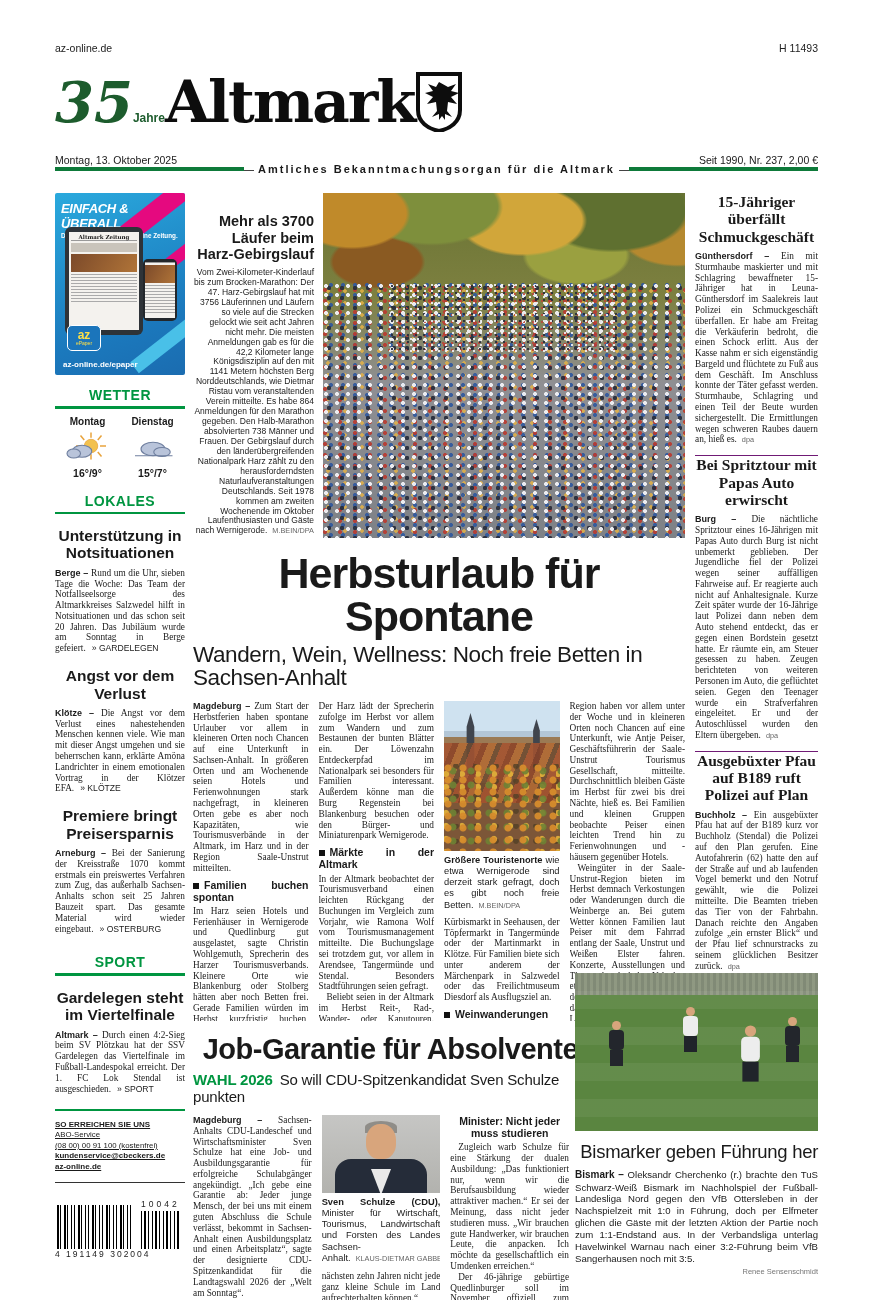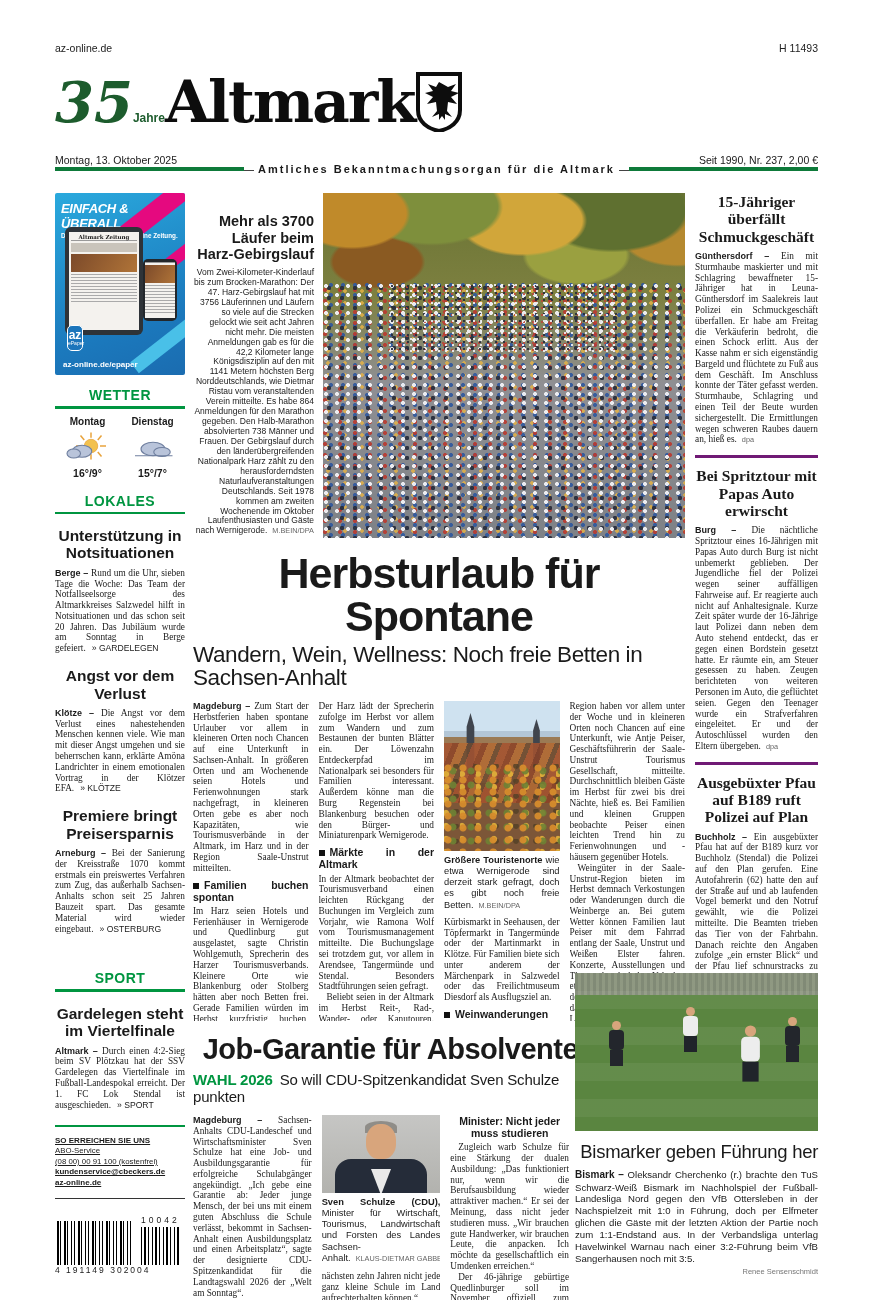--- a/index.html
+++ b/index.html
@@ -41,21 +41,21 @@
   .ad-head { position:relative; color:#fff; font-weight:bold; font-style:italic; font-size:13px; text-align:left; padding:8px 6px 0; letter-spacing:-.3px; }
   .ad-sub { position:relative; color:#fff; font-weight:bold; font-size:6.3px; padding:1px 6px 0; }
   .tablet { position:absolute; left:10px; top:34px; width:78px; height:108px; background:#2e3338; border-radius:6px; padding:5px 4px; }
   .tablet-screen { width:100%; height:100%; background:#f4f2ee; overflow:hidden; padding:2px; }
   .mini-mast { font-family:"DejaVu Serif",serif; font-weight:bold; font-size:5.5px; text-align:center; border-bottom:1px solid #999; }
   .mini-block { background:#c9c4bb; height:9px; margin-top:2px; }
   .mini-photo { background:linear-gradient(120deg,#7c4a2a,#b07438); height:18px; margin-top:2px; }
   .mini-lines { background:repeating-linear-gradient(180deg,#aaa 0 1px,transparent 1px 3px); height:30px; margin-top:2px; }
   .phone { position:absolute; right:8px; top:66px; width:34px; height:62px; background:#23272b; border-radius:5px; padding:3px 2px; }
   .phone-screen { width:100%; height:100%; background:#f4f2ee; overflow:hidden; }
-  .az-badge { position:absolute; left:12px; bottom:24px; width:16px; height:26px; background:#1b75bb; border:1.5px solid #fff; border-radius:5px; color:#ffffff; text-align:center; line-height:1; }
+  .az-badge { position:absolute; left:12px; bottom:24px; width:34px; height:26px; background:#1b75bb; border:1.5px solid #fff; border-radius:5px; color:#fde047; text-align:center; line-height:1; }
   .az-badge .az { font-weight:bold; font-size:12px; display:block; margin-top:3px; }
   .az-badge .ep { font-size:5px; display:block; }
   .ad-url { position:absolute; left:8px; bottom:6px; color:#fff; font-weight:bold; font-size:8px; }
   .weather { margin-top:12px; }
   .days { display:flex; margin-top:7px; }
   .day { flex:1; text-align:center; }
   .day-name { font-weight:bold; font-size:10px; }
   .day-icon { margin:4px auto 2px; width:46px; height:30px; }
   .day-temp { font-weight:bold; font-size:10.5px; }
   .lokales-head { margin-top:14px; }
@@ -133,21 +133,21 @@
   .jcol { flex:1; overflow:hidden; }
   .photo-schulze { position:relative; width:100%; height:78px; overflow:hidden; background:linear-gradient(180deg,#c6c6c4,#b2b2ae); }
   .sz-head { position:absolute; top:9px; left:50%; transform:translateX(-50%); width:30px; height:35px; background:#d8a57c; border-radius:46% 46% 42% 42%; }
   .sz-hair { position:absolute; top:6px; left:50%; transform:translateX(-50%); width:32px; height:12px; background:#8f8d88; border-radius:50% 50% 0 0; }
   .sz-body { position:absolute; bottom:-4px; left:50%; transform:translateX(-50%); width:92px; height:38px; background:#252c39; border-radius:16px 16px 0 0; }
   .sz-shirt { position:absolute; bottom:-2px; left:50%; transform:translateX(-50%); width:20px; height:26px; background:#e9e9e9; clip-path:polygon(50% 100%,0 0,100% 0); }
 
   
   .right-rail { position:absolute; left:695px; top:193px; width:123px; }
   .r-art { padding-bottom:10px; }
-  .r-art + .r-art { border-top:3px solid #701a75; padding-top:9px; }
+  .r-art + .r-art { border-top:1px solid #701a75; padding-top:0; }
   .r-title { font-weight:bold; font-size:15.5px; line-height:1.12; text-align:center; margin-bottom:6px; }
 
   
   .bottom-right { position:absolute; left:575px; top:973px; width:243px; }
   .photo-soccer { position:relative; width:100%; height:158px; overflow:hidden;
     background:linear-gradient(180deg,#97a289 0 14%,#5a8540 14% 100%); }
   .soc-bands { position:absolute; inset:0; background:repeating-linear-gradient(180deg,transparent 0 18px,rgba(255,255,255,.06) 18px 36px); }
   .soc-fence { position:absolute; left:0; right:0; top:0; height:22px; background:repeating-linear-gradient(90deg,#7b8471 0 3px,#8d9680 3px 6px); opacity:.8; }
   .player { position:absolute; }
   .p-head { width:9px; height:9px; background:#d8a57c; border-radius:50%; margin:0 auto; }
@@ -272,21 +272,21 @@
     <div class="rail-article">
       <div class="art-title">Angst vor dem Verlust</div>
       <p class="body-serif"><span class="loc">Klötze</span><span>Die Angst vor dem Verlust eines nahestehenden Menschen kennen viele. Wie man mit dieser Angst umgehen und sie beherrschen kann, erklärte Amöna Landrichter in einem emotionalen Vortrag in der Klötzer EFA.</span><span class="ref">» KLÖTZE</span></p>
     </div>
 
     <div class="rail-article">
       <div class="art-title">Premiere bringt Preisersparnis</div>
       <p class="body-serif"><span class="loc">Arneburg</span><span>Bei der Sanierung der Kreisstraße 1070 kommt erstmals ein preiswertes Verfahren zum Zug, das außerhalb Sachsen-Anhalts schon seit 25 Jahren Bauzeit spart. Das gesamte Material wird wieder eingebaut.</span><span class="ref">» OSTERBURG</span></p>
     </div>
 
-    <div class="lokales-head" style="margin-top:36px">
+    <div class="lokales-head" style="margin-top:20px">
       <div class="g-head">SPORT</div>
       <div class="g-rule"></div>
     </div>
 
     <div class="rail-article">
       <div class="art-title">Gardelegen steht im Viertelfinale</div>
       <p class="body-serif"><span class="loc">Altmark</span><span>Durch einen 4:2-Sieg beim SV Plötzkau hat der SSV Gardelegen das Viertelfinale im Fußball-Landespokal erreicht. Der 1. FC Lok Stendal ist ausgeschieden.</span><span class="ref">» SPORT</span></p>
     </div>
 
     <div class="rail-green-rule"></div>

